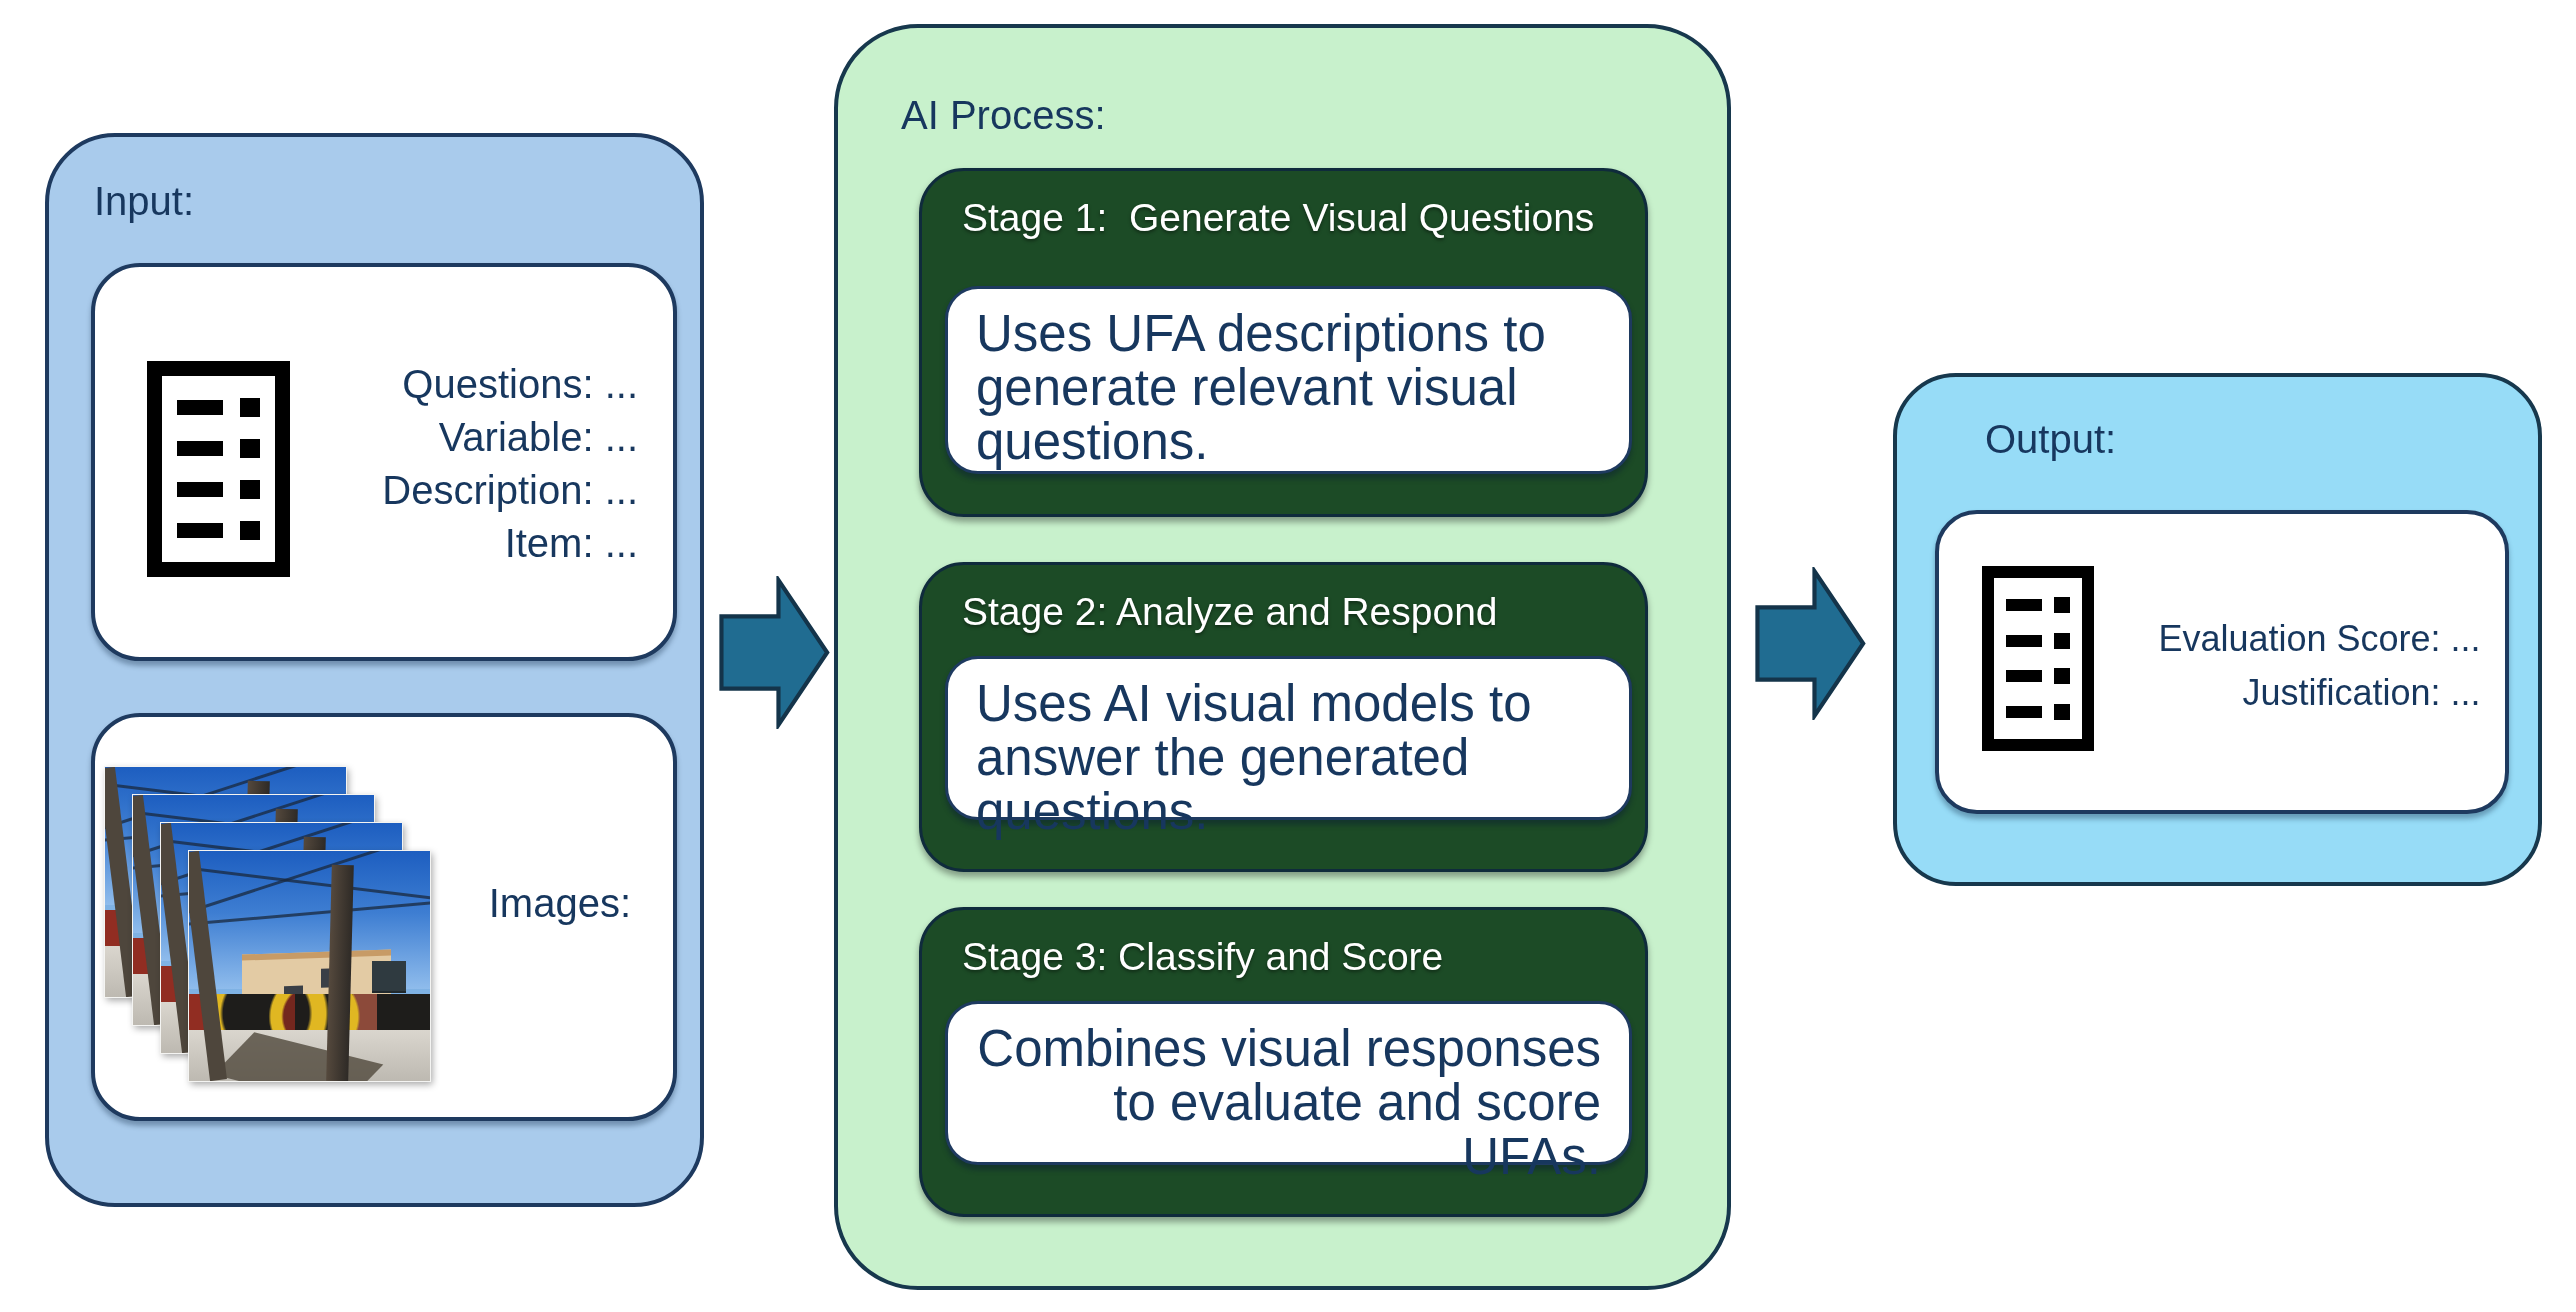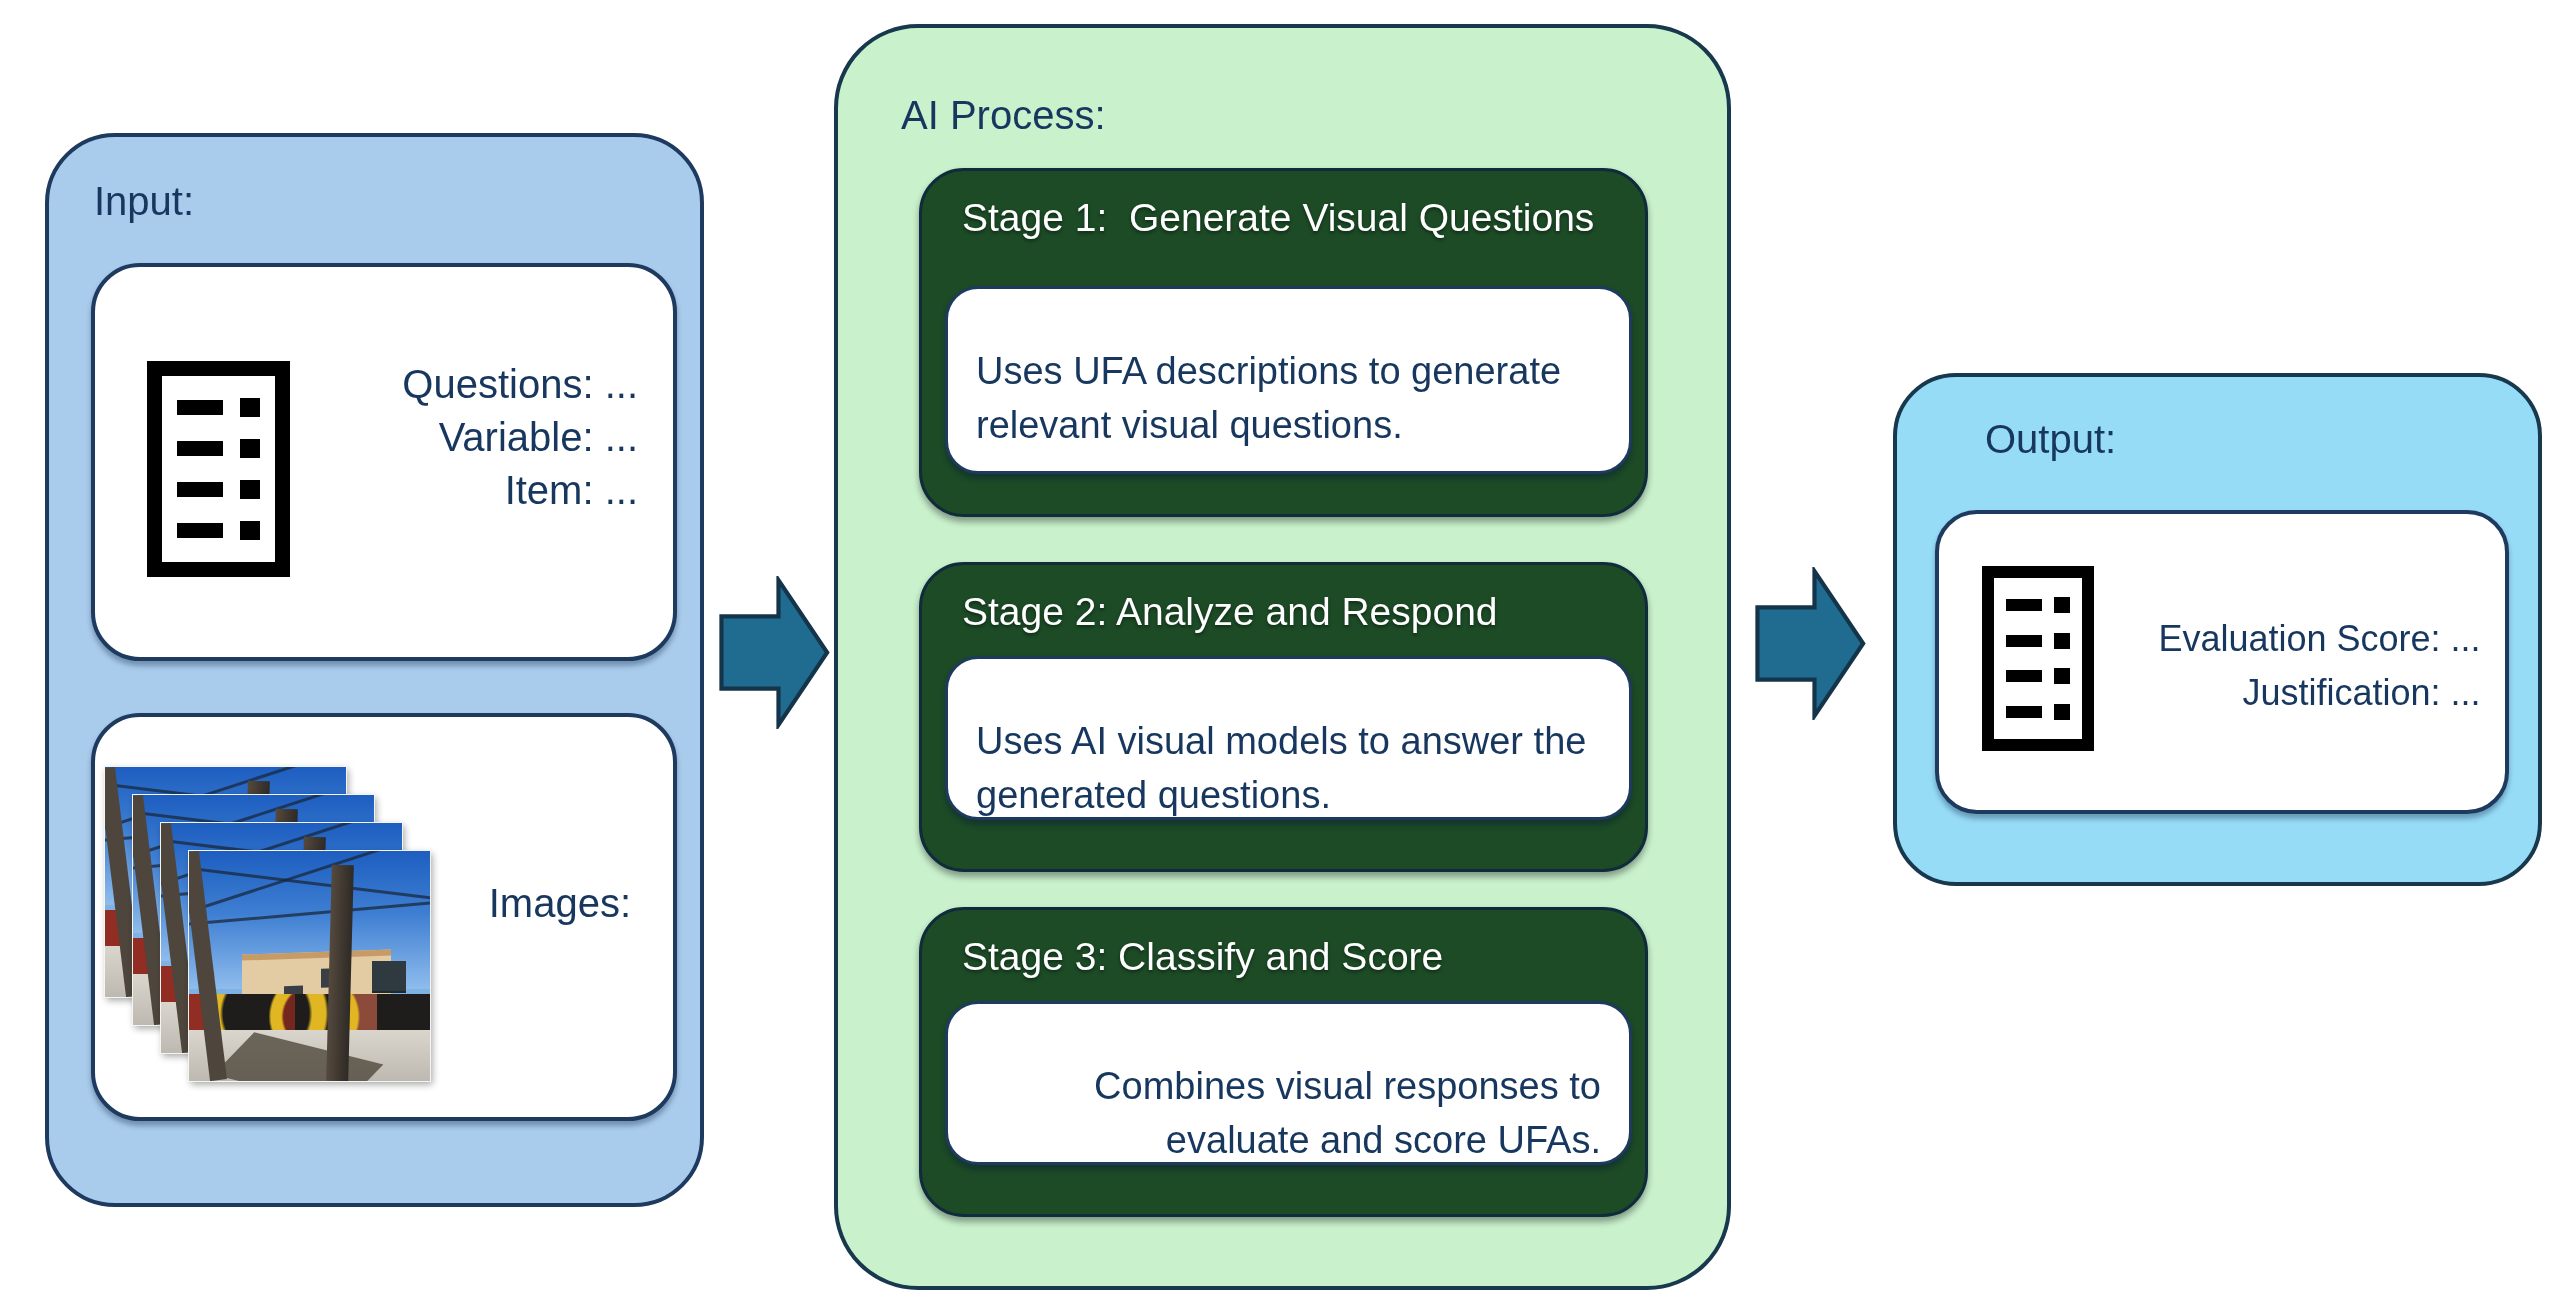--- a/index.html
+++ b/index.html
@@ -88,21 +88,21 @@
   .stage.s2{top:534px;height:310px;padding-left:16px;}
   .stage.s3{top:879px;height:310px;text-align:right;}
   .stage-title{position:absolute;left:40px;top:25px;font-size:39px;color:var(--stage-title-text);
          white-space:pre-wrap;text-shadow:0 2.1px 3.5px rgba(0,0,0,.45);}
   .stage-panel{position:absolute;left:23px;width:687px;box-sizing:border-box;background:#ffffff;
          border:3.5px solid var(--panel-border);border-radius:33px;
          box-shadow:0 4.2px 4.9px rgba(10,30,50,.45);}
   .stage.s1 .stage-panel{top:115px;height:188px;}
   .stage.s2 .stage-panel{top:91px;height:164px;}
   .stage.s3 .stage-panel{top:91px;height:164px;}
-  .stage-desc{padding:18px 28px 0 28px;font-size:38px;line-height:54px;color:var(--text);margin-top:37px;}
+  .stage-desc{padding:18px 28px 0 28px;font-size:51px;line-height:54px;color:var(--text);}
 
   
   .flow-arrow{position:absolute;width:112px;height:153px;}
   .flow-arrow.a1{left:719px;top:576px;}
   .flow-arrow.a2{left:1755px;top:567px;}
 </style>
 </head>
 <body>
 
 <div id="canvas">
@@ -125,20 +125,21 @@
             <span class="cl-sq"></span>
           </div>
         <div class="cl-row">
             <span class="cl-bar"></span>
             <span class="cl-sq"></span>
           </div>
       </div>
       <div class="ufa-fields">
         <div>Questions: ...</div>
         <div>Variable: ...</div>
+        <div>Description: ...</div>
         <div>Item: ...</div>
       </div>
     </div>
 
     <div class="panel images-panel">
       <div class="photo-stack">
         <div class="photo p1">
           <div class="ph-sky"></div>
             <div class="ph-wire w1"></div>
             <div class="ph-wire w2"></div>

